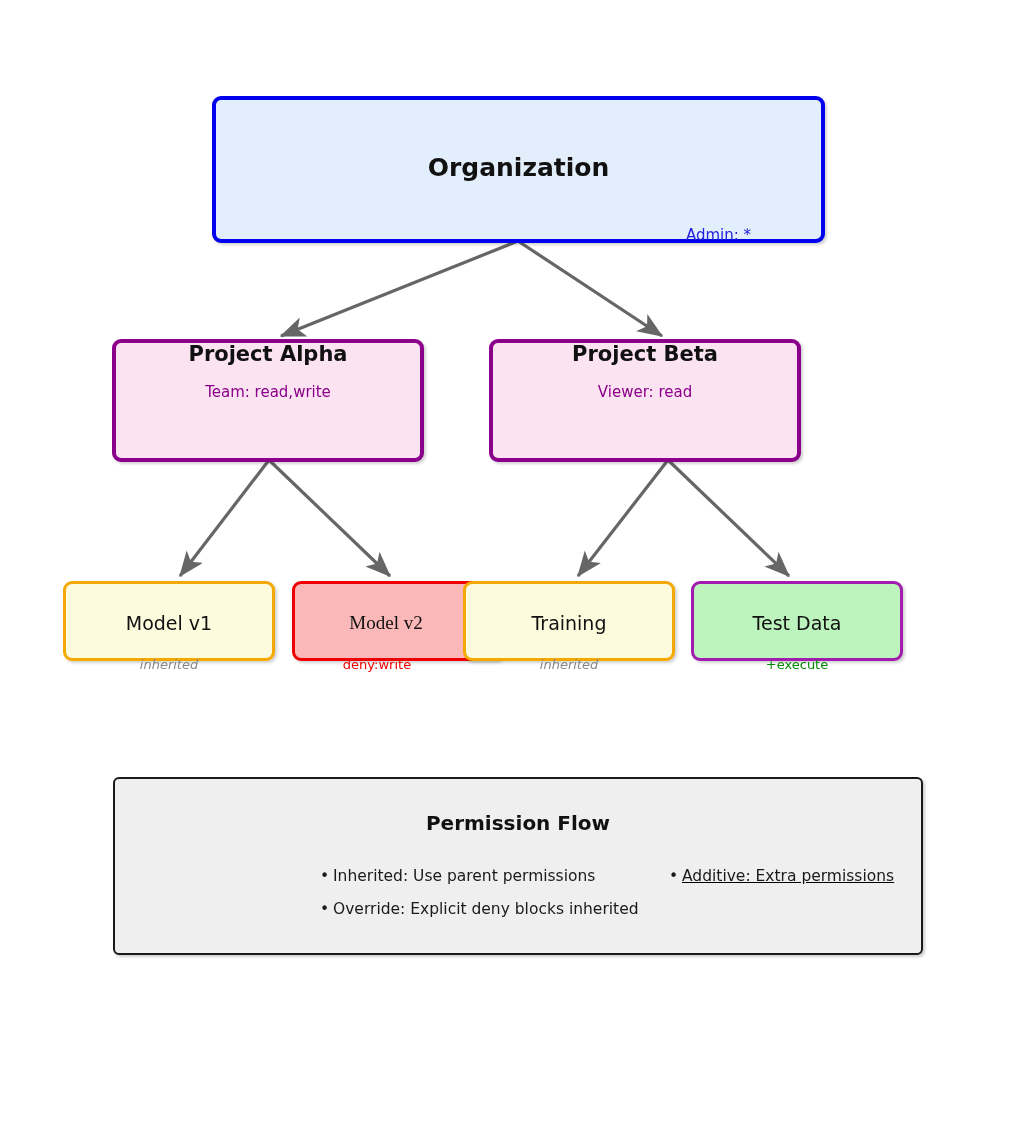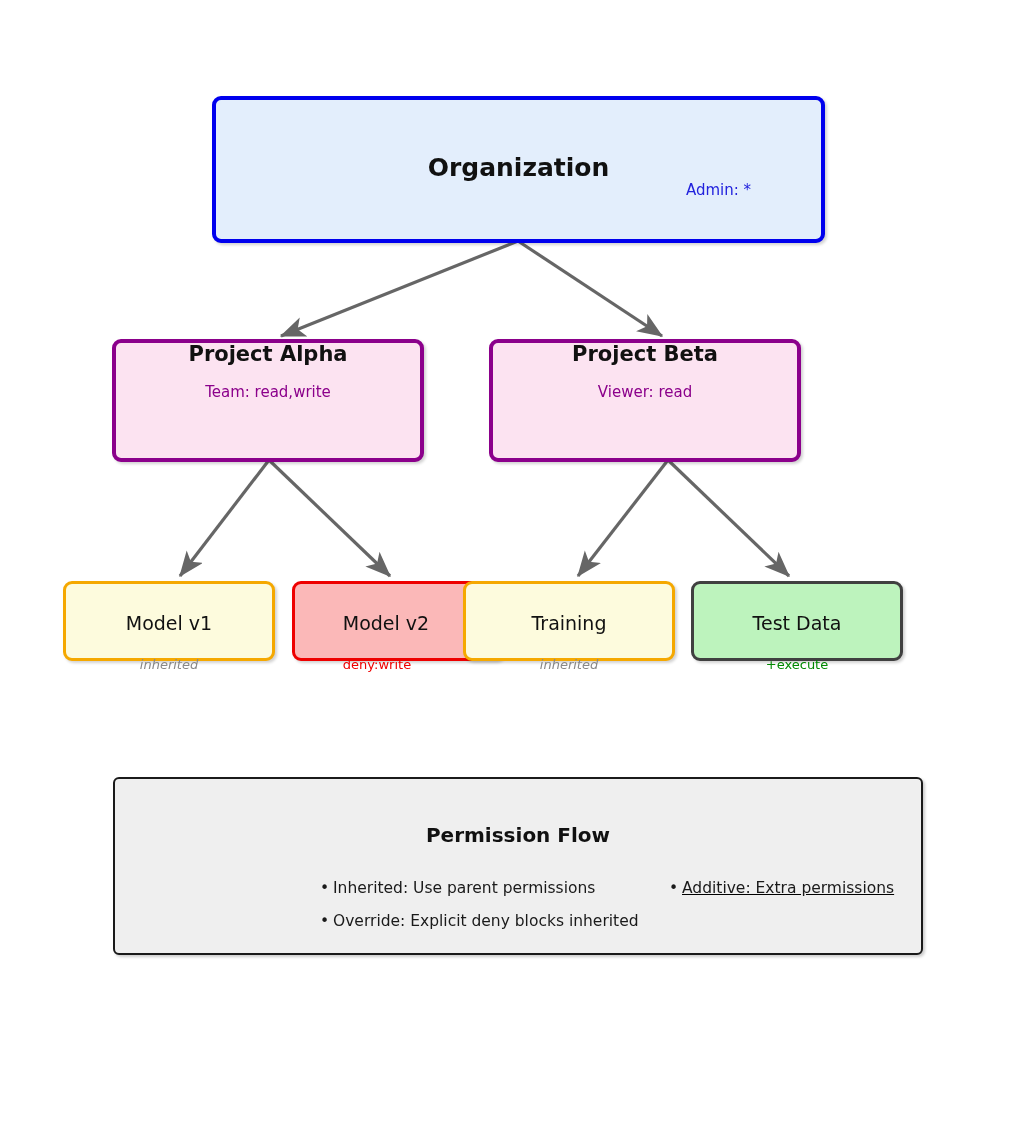--- a/index.html
+++ b/index.html
@@ -56,20 +56,21 @@
   .node-org {
     left: 212px;
     top: 96px;
     width: 613px;
     height: 147px;
     background: #e3eefc;
     border: 4px solid #0000ee;
     z-index: 3;
     justify-content: flex-start;
     padding-top: 0;
+    gap: 45px;
   }
   .node-org .title {
     font-size: 25px;
     font-weight: bold;
     color: #111111;
     margin-top: 54px;
   }
   .node-org .sub {
     font-size: 15px;
     color: #2222dd;
@@ -126,35 +127,35 @@
     z-index: 3;
   }
   .node-model-v1 .sub { color: #888888; font-style: italic; }
 
   .node-model-v2 {
     left: 292px;
     background: #fbb8b8;
     border: 3px solid #ee0000;
     z-index: 2;
   }
-  .node-model-v2 .title { padding-right: 24px; }
+  .node-model-v2 .title { padding-right: 24px; font-family: Liberation Serif, serif; }
   .node-model-v2 .sub { color: #ee0000; padding-right: 42px; }
 
   .node-training {
     left: 463px;
     background: #fdfbdd;
     border: 3px solid #f5a800;
     z-index: 4;
   }
   .node-training .sub { color: #888888; font-style: italic; }
 
   .node-test-data {
     left: 691px;
     background: #bdf3bd;
-    border: 3px solid #404040;
+    border: 3px solid #a21caf;
     z-index: 3;
   }
   .node-test-data .sub { color: #008800; }
 
   
   .legend {
     position: absolute;
     left: 113px;
     top: 777px;
     width: 810px;
@@ -164,21 +165,21 @@
     border: 2px solid #1a1a1a;
     border-radius: 6px;
     box-shadow: 2px 2px 3px rgba(0,0,0,0.2);
     z-index: 3;
   }
   .legend-title {
     text-align: center;
     font-size: 20px;
     font-weight: bold;
     color: #111111;
-    margin-top: 44px;
+    margin-top: 32px;
   }
   .legend-items {
     position: relative;
     margin-top: 25px;
     height: 80px;
   }
   .legend-col {
     position: absolute;
     top: 0;
   }

